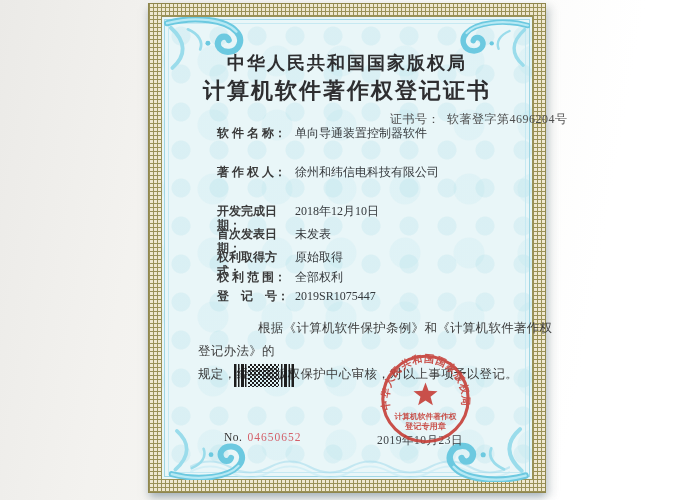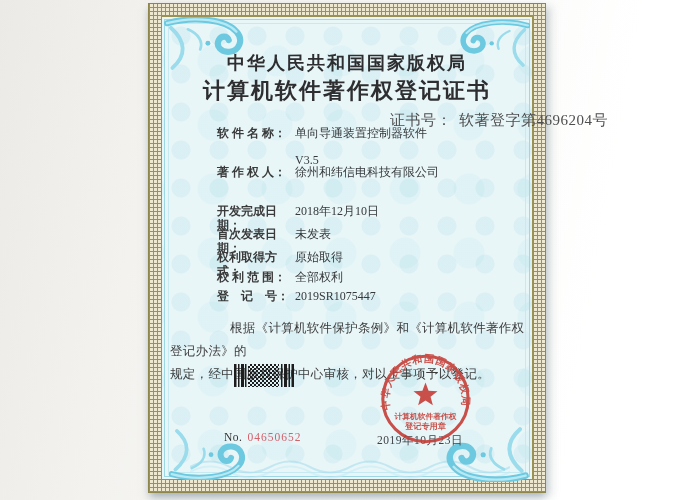--- a/index.html
+++ b/index.html
@@ -50,34 +50,34 @@
   .fl-tr{left:448px;top:17px;width:82px;height:54px;transform:scaleX(-1);}
   .fl-bl{left:163px;top:428px;width:102px;height:52px;transform:scaleY(-1);}
   .fl-br{left:424px;top:426px;width:112px;height:56px;transform:scale(-1,-1);}
   .wave{position:absolute;left:190px;top:452px;z-index:2;opacity:.55;}
   
   .tcenter{position:absolute;left:148px;width:398px;text-align:center;z-index:4;color:#2e2e30;}
   .title1{top:51px;font-size:18px;font-weight:bold;letter-spacing:2px;}
   .title2{top:76px;font-size:22px;font-weight:bold;letter-spacing:2px;}
   .certno{
     position:absolute;left:390px;top:111px;z-index:4;
-    font-size:15px;color:#4e4e4e;letter-spacing:.5px;
+    font-size:12px;color:#4e4e4e;letter-spacing:.5px;
   }
   .certno .cl{margin-right:7px;}
   .row{
     position:absolute;left:217px;z-index:4;display:flex;
     font-size:12px;line-height:14px;color:#35393c;
   }
   .row .lab{font-weight:bold;width:78px;flex:0 0 78px;color:#3a3a3a;}
   .row .val{margin-left:0;}
   .r1{top:126px}.r2{top:140px}.r3{top:153px}.r4{top:165px}
   .r5{top:204px}.r6{top:227px}.r7{top:250px}.r8{top:270px}.r9{top:289px}
   .statement{
     position:absolute;left:170px;top:317px;width:360px;z-index:4;
-    font-size:12.5px;line-height:23px;color:#3c3c3c;letter-spacing:.3px;
+    font-size:12.5px;line-height:23px;color:#3c3c3c;letter-spacing:.3px;padding-left:28px;
   }
   .statement .l1{text-indent:60px;}
   .barcode{position:absolute;left:234px;top:364px;z-index:4;}
   .seal{position:absolute;left:377px;top:352px;z-index:5;opacity:.9;}
   .issue-date{
     position:absolute;left:377px;top:433px;z-index:4;
     font-size:11.5px;color:#3f4347;letter-spacing:.5px;
   }
   .serial{
     position:absolute;left:224px;top:431px;z-index:4;
@@ -145,24 +145,20 @@
   <div class="certno">
     <span class="cl">证书号：</span><span>软著登字第4696204号</span>
   </div>
 
   <div class="row r1">
     <span class="lab">软 件 名 称：</span>
     <span class="val">单向导通装置控制器软件</span>
   </div>
   <div class="row r2">
     <span class="lab"></span>
-  </div>
-  <div class="row r3">
-    <span class="lab"></span>
-    <span class="val">V3.5</span>
   </div>
   <div class="row r4">
     <span class="lab">著 作 权 人：</span>
     <span class="val">徐州和纬信电科技有限公司</span>
   </div>
   <div class="row r5">
     <span class="lab">开发完成日期：</span>
     <span class="val">2018年12月10日</span>
   </div>
   <div class="row r6">

